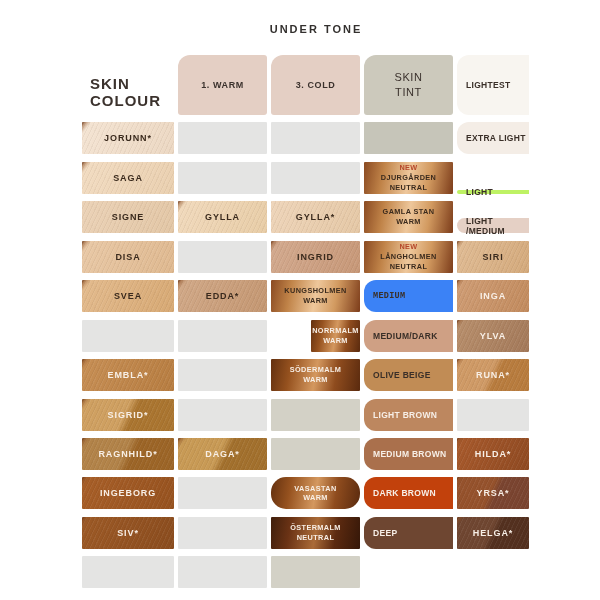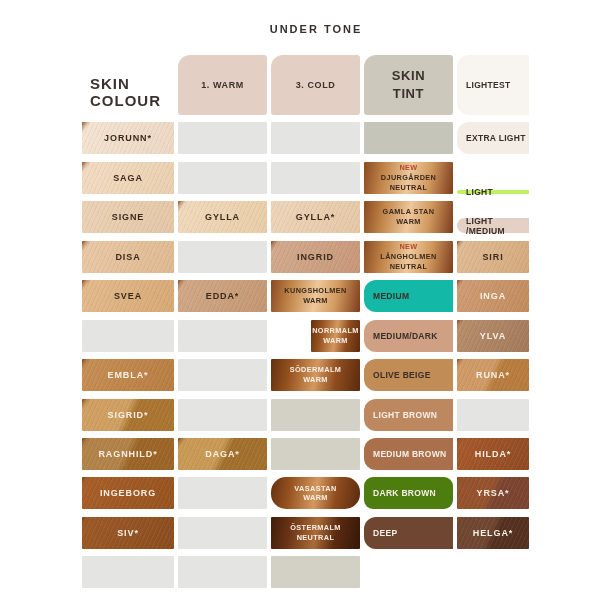--- a/index.html
+++ b/index.html
@@ -29,21 +29,21 @@
     background:var(--hdr-beige,#e4cfc4);
     border-radius:12px 3px 3px 3px;
     display:flex;align-items:center;justify-content:center;
     font-size:9px;font-weight:700;letter-spacing:.6px;color:var(--hdr-text,#3b322d);
   }
   .hdr-tint{
     background:var(--tint-gray,#ccc9bc);
     border-radius:12px 3px 3px 3px;
     display:flex;align-items:center;justify-content:center;text-align:center;
     white-space:pre-line;line-height:1.4;
-    font-size:13px;font-weight:700;letter-spacing:.6px;color:var(--hdr-text,#3b322d);
+    font-size:11px;font-weight:400;letter-spacing:.6px;color:var(--hdr-text,#3b322d);
   }
   .row-label{
     border-radius:12px 0 0 12px;
     display:flex;align-items:center;padding-left:9px;
     font-size:8.5px;font-weight:700;letter-spacing:.3px;
   }
   .cell{position:relative;display:flex;align-items:center;justify-content:center;overflow:hidden;border-radius:1px;}
   .empty-cell{background:var(--empty,#e4e4e3);}
   .shade-name{font-size:9px;font-weight:700;letter-spacing:.9px;}
   .t-dark{color:var(--dark-text,#3a2a1d);}
@@ -114,21 +114,21 @@
     <div class="cell swatch" style="background: linear-gradient(128deg, rgba(104, 52, 20, 0.95) 0%, rgba(140, 80, 38, 0.45) 3.5%, rgba(140, 80, 38, 0) 8%), repeating-linear-gradient(295deg, rgba(255, 255, 255, 0.055) 0px, rgba(255, 255, 255, 0.055) 1px, rgba(60, 30, 10, 0.05) 1px, rgba(60, 30, 10, 0.05) 2px, rgba(0, 0, 0, 0) 2px, rgba(0, 0, 0, 0) 4px), linear-gradient(115deg, rgb(227, 187, 142) 0%, rgb(215, 169, 116) 100%);">
       <span class="shade-name t-dark">SVEA</span>
     </div>
     <div class="cell swatch" style="background: linear-gradient(128deg, rgba(104, 52, 20, 0.95) 0%, rgba(140, 80, 38, 0.45) 3.5%, rgba(140, 80, 38, 0) 8%), repeating-linear-gradient(295deg, rgba(255, 255, 255, 0.055) 0px, rgba(255, 255, 255, 0.055) 1px, rgba(60, 30, 10, 0.05) 1px, rgba(60, 30, 10, 0.05) 2px, rgba(0, 0, 0, 0) 2px, rgba(0, 0, 0, 0) 4px), linear-gradient(115deg, rgb(209, 169, 136) 0%, rgb(196, 151, 114) 100%);">
       <span class="shade-name t-dark">EDDA*</span>
     </div>
     <div class="cell tint t-dark" style="background: linear-gradient(100deg, rgb(138, 74, 34) 0%, rgb(192, 131, 72) 22%, rgb(238, 199, 155) 50%, rgb(210, 154, 96) 72%, rgb(124, 60, 26) 100%);">
       <span class="tint-line">KUNGSHOLMEN</span>
       <span class="tint-line">WARM</span>
     </div>
-    <div class="row-label" style="background: #14b8a6; color: rgb(58, 47, 40);">MEDIUM</div>
+    <div class="row-label" style="background: #3b82f6; color: rgb(58, 47, 40); font-family: Liberation Mono, monospace;">MEDIUM</div>
     <div class="cell swatch" style="background: linear-gradient(128deg, rgba(104, 52, 20, 0.95) 0%, rgba(140, 80, 38, 0.45) 3.5%, rgba(140, 80, 38, 0) 8%), repeating-linear-gradient(295deg, rgba(255, 255, 255, 0.055) 0px, rgba(255, 255, 255, 0.055) 1px, rgba(60, 30, 10, 0.05) 1px, rgba(60, 30, 10, 0.05) 2px, rgba(0, 0, 0, 0) 2px, rgba(0, 0, 0, 0) 4px), linear-gradient(115deg, rgb(207, 157, 117) 0%, rgb(194, 139, 94) 100%);">
       <span class="shade-name t-light">INGA</span>
     </div>
     <div class="cell empty-cell"></div>
     <div class="cell empty-cell"></div>
     <div class="cell tint t-light" style="background: linear-gradient(100deg, rgb(99, 48, 15) 0%, rgb(150, 82, 31) 22%, rgb(212, 152, 95) 50%, rgb(143, 76, 30) 72%, rgb(90, 42, 14) 100%); margin-left: 40px;">
       <span class="tint-line">NORRMALM</span>
       <span class="tint-line">WARM</span>
     </div>
     <div class="row-label" style="background: rgb(207, 160, 132); color: rgb(58, 47, 40);">MEDIUM/DARK</div>
@@ -166,21 +166,21 @@
       <span class="shade-name t-light">HILDA*</span>
     </div>
     <div class="cell swatch" style="background: linear-gradient(128deg, rgba(104, 52, 20, 0.95) 0%, rgba(140, 80, 38, 0.45) 3.5%, rgba(140, 80, 38, 0) 8%), repeating-linear-gradient(295deg, rgba(255, 255, 255, 0.055) 0px, rgba(255, 255, 255, 0.055) 1px, rgba(60, 30, 10, 0.05) 1px, rgba(60, 30, 10, 0.05) 2px, rgba(0, 0, 0, 0) 2px, rgba(0, 0, 0, 0) 4px), linear-gradient(115deg, rgb(168, 95, 40) 0%, rgb(150, 82, 31) 100%);">
       <span class="shade-name t-light">INGEBORG</span>
     </div>
     <div class="cell empty-cell"></div>
     <div class="cell tint t-light" style="background: linear-gradient(100deg, rgb(99, 48, 15) 0%, rgb(150, 82, 31) 22%, rgb(212, 152, 95) 50%, rgb(143, 76, 30) 72%, rgb(90, 42, 14) 100%); border-radius: 15px;">
       <span class="tint-line">VASASTAN</span>
       <span class="tint-line">WARM</span>
     </div>
-    <div class="row-label" style="background: #4d7c0f; color: rgb(247, 239, 231); border-radius: 9px;">DARK BROWN</div>
+    <div class="row-label" style="background: #c2410c; color: rgb(247, 239, 231);">DARK BROWN</div>
     <div class="cell swatch" style="background: linear-gradient(128deg, rgba(104, 52, 20, 0.95) 0%, rgba(140, 80, 38, 0.45) 3.5%, rgba(140, 80, 38, 0) 8%), repeating-linear-gradient(295deg, rgba(255, 255, 255, 0.055) 0px, rgba(255, 255, 255, 0.055) 1px, rgba(60, 30, 10, 0.05) 1px, rgba(60, 30, 10, 0.05) 2px, rgba(0, 0, 0, 0) 2px, rgba(0, 0, 0, 0) 4px), linear-gradient(115deg, rgb(149, 82, 44) 46%, rgb(122, 68, 48) 55%);">
       <span class="shade-name t-light">YRSA*</span>
     </div>
     <div class="cell swatch" style="background: linear-gradient(128deg, rgba(104, 52, 20, 0.95) 0%, rgba(140, 80, 38, 0.45) 3.5%, rgba(140, 80, 38, 0) 8%), repeating-linear-gradient(295deg, rgba(255, 255, 255, 0.055) 0px, rgba(255, 255, 255, 0.055) 1px, rgba(60, 30, 10, 0.05) 1px, rgba(60, 30, 10, 0.05) 2px, rgba(0, 0, 0, 0) 2px, rgba(0, 0, 0, 0) 4px), linear-gradient(115deg, rgb(157, 90, 38) 0%, rgb(138, 76, 30) 100%);">
       <span class="shade-name t-light">SIV*</span>
     </div>
     <div class="cell empty-cell"></div>
     <div class="cell tint t-light" style="background: linear-gradient(100deg, rgb(64, 31, 12) 0%, rgb(107, 51, 21) 22%, rgb(170, 107, 56) 50%, rgb(92, 42, 16) 72%, rgb(53, 23, 8) 100%);">
       <span class="tint-line">ÖSTERMALM</span>
       <span class="tint-line">NEUTRAL</span>

